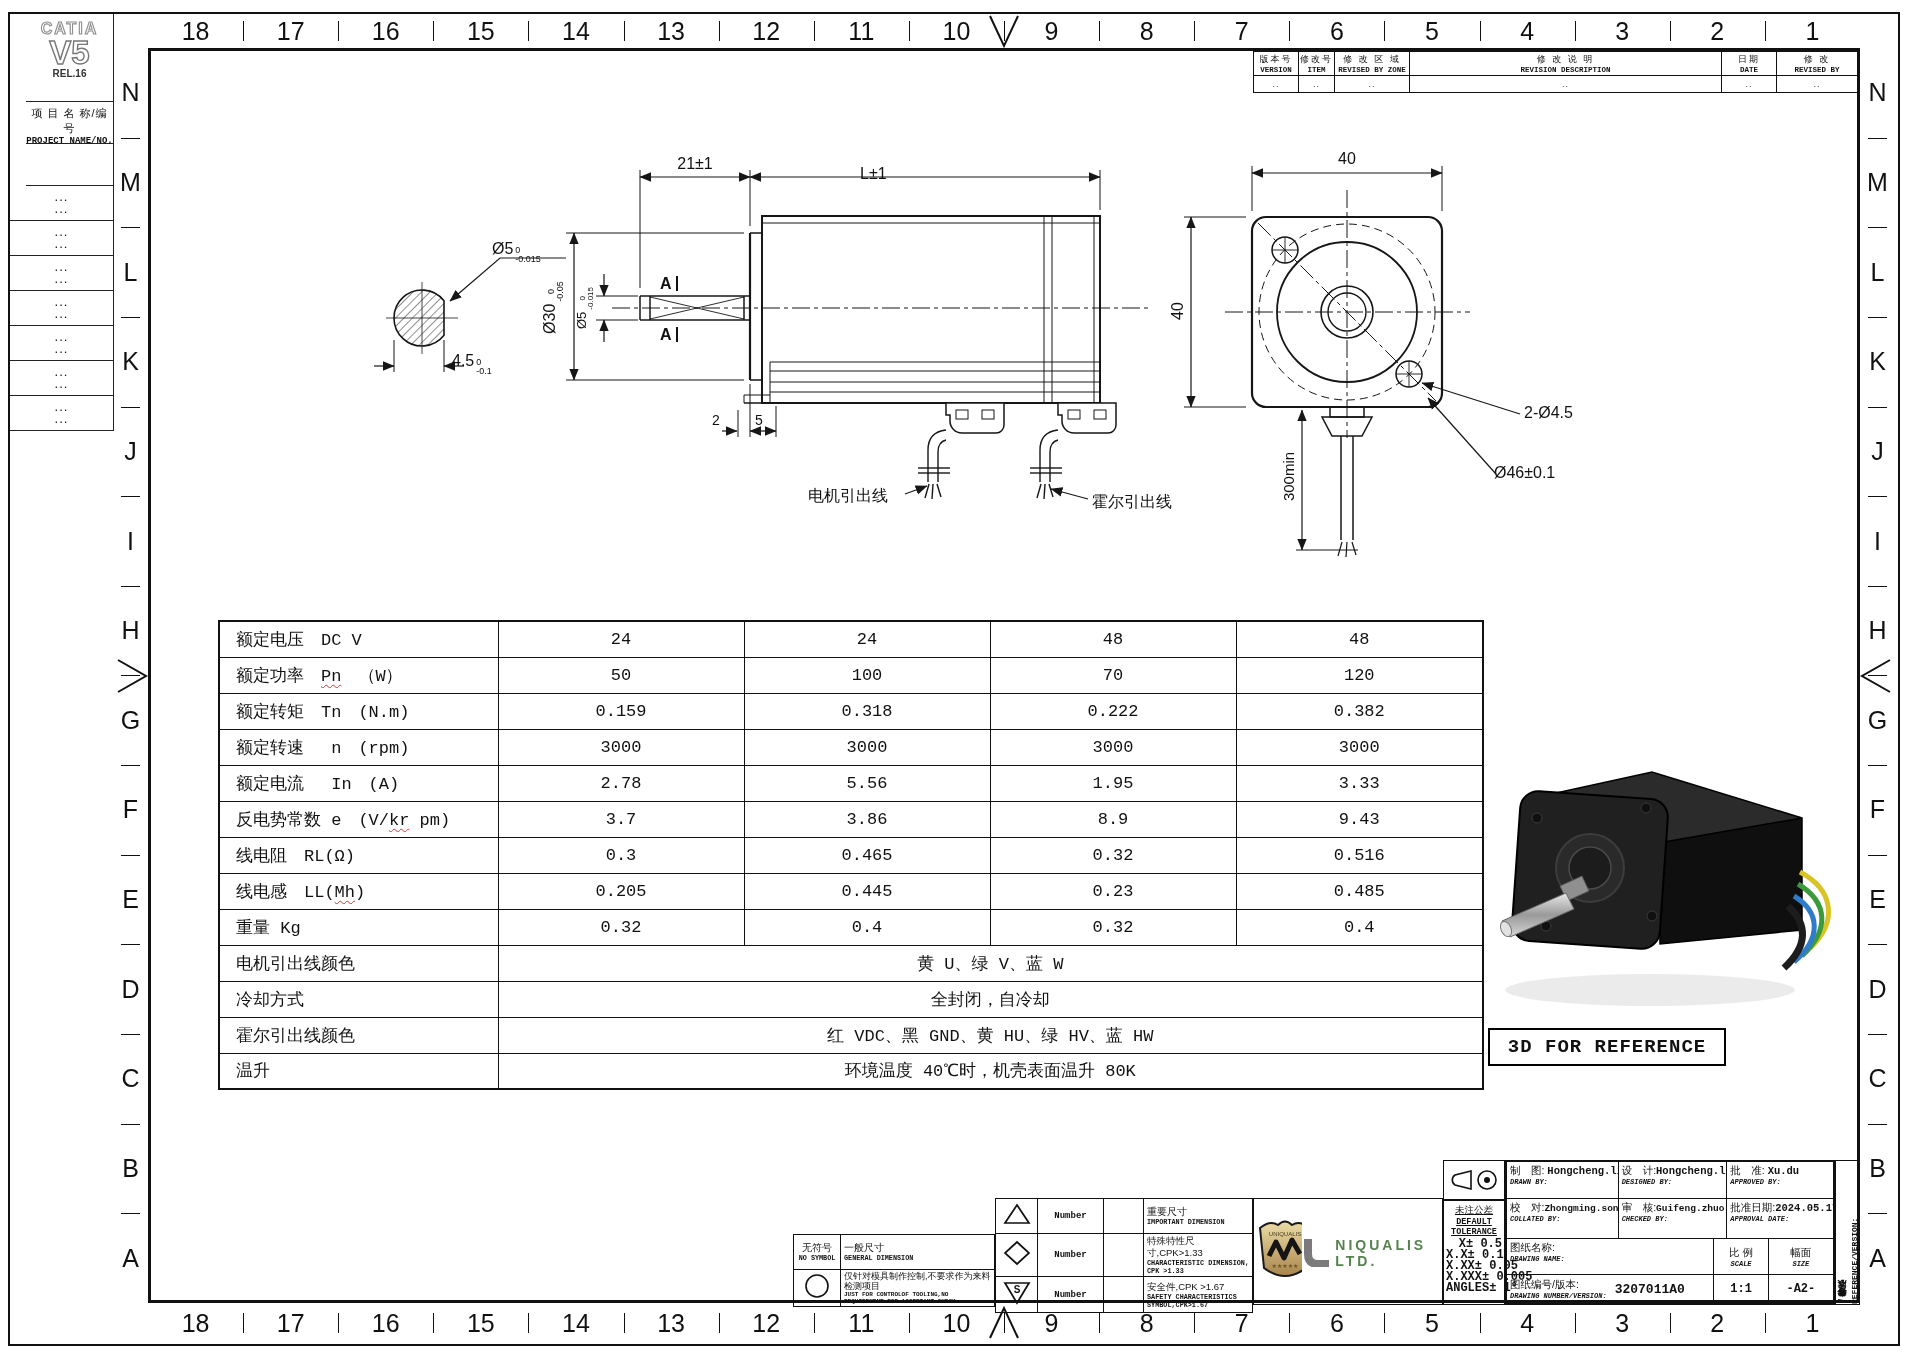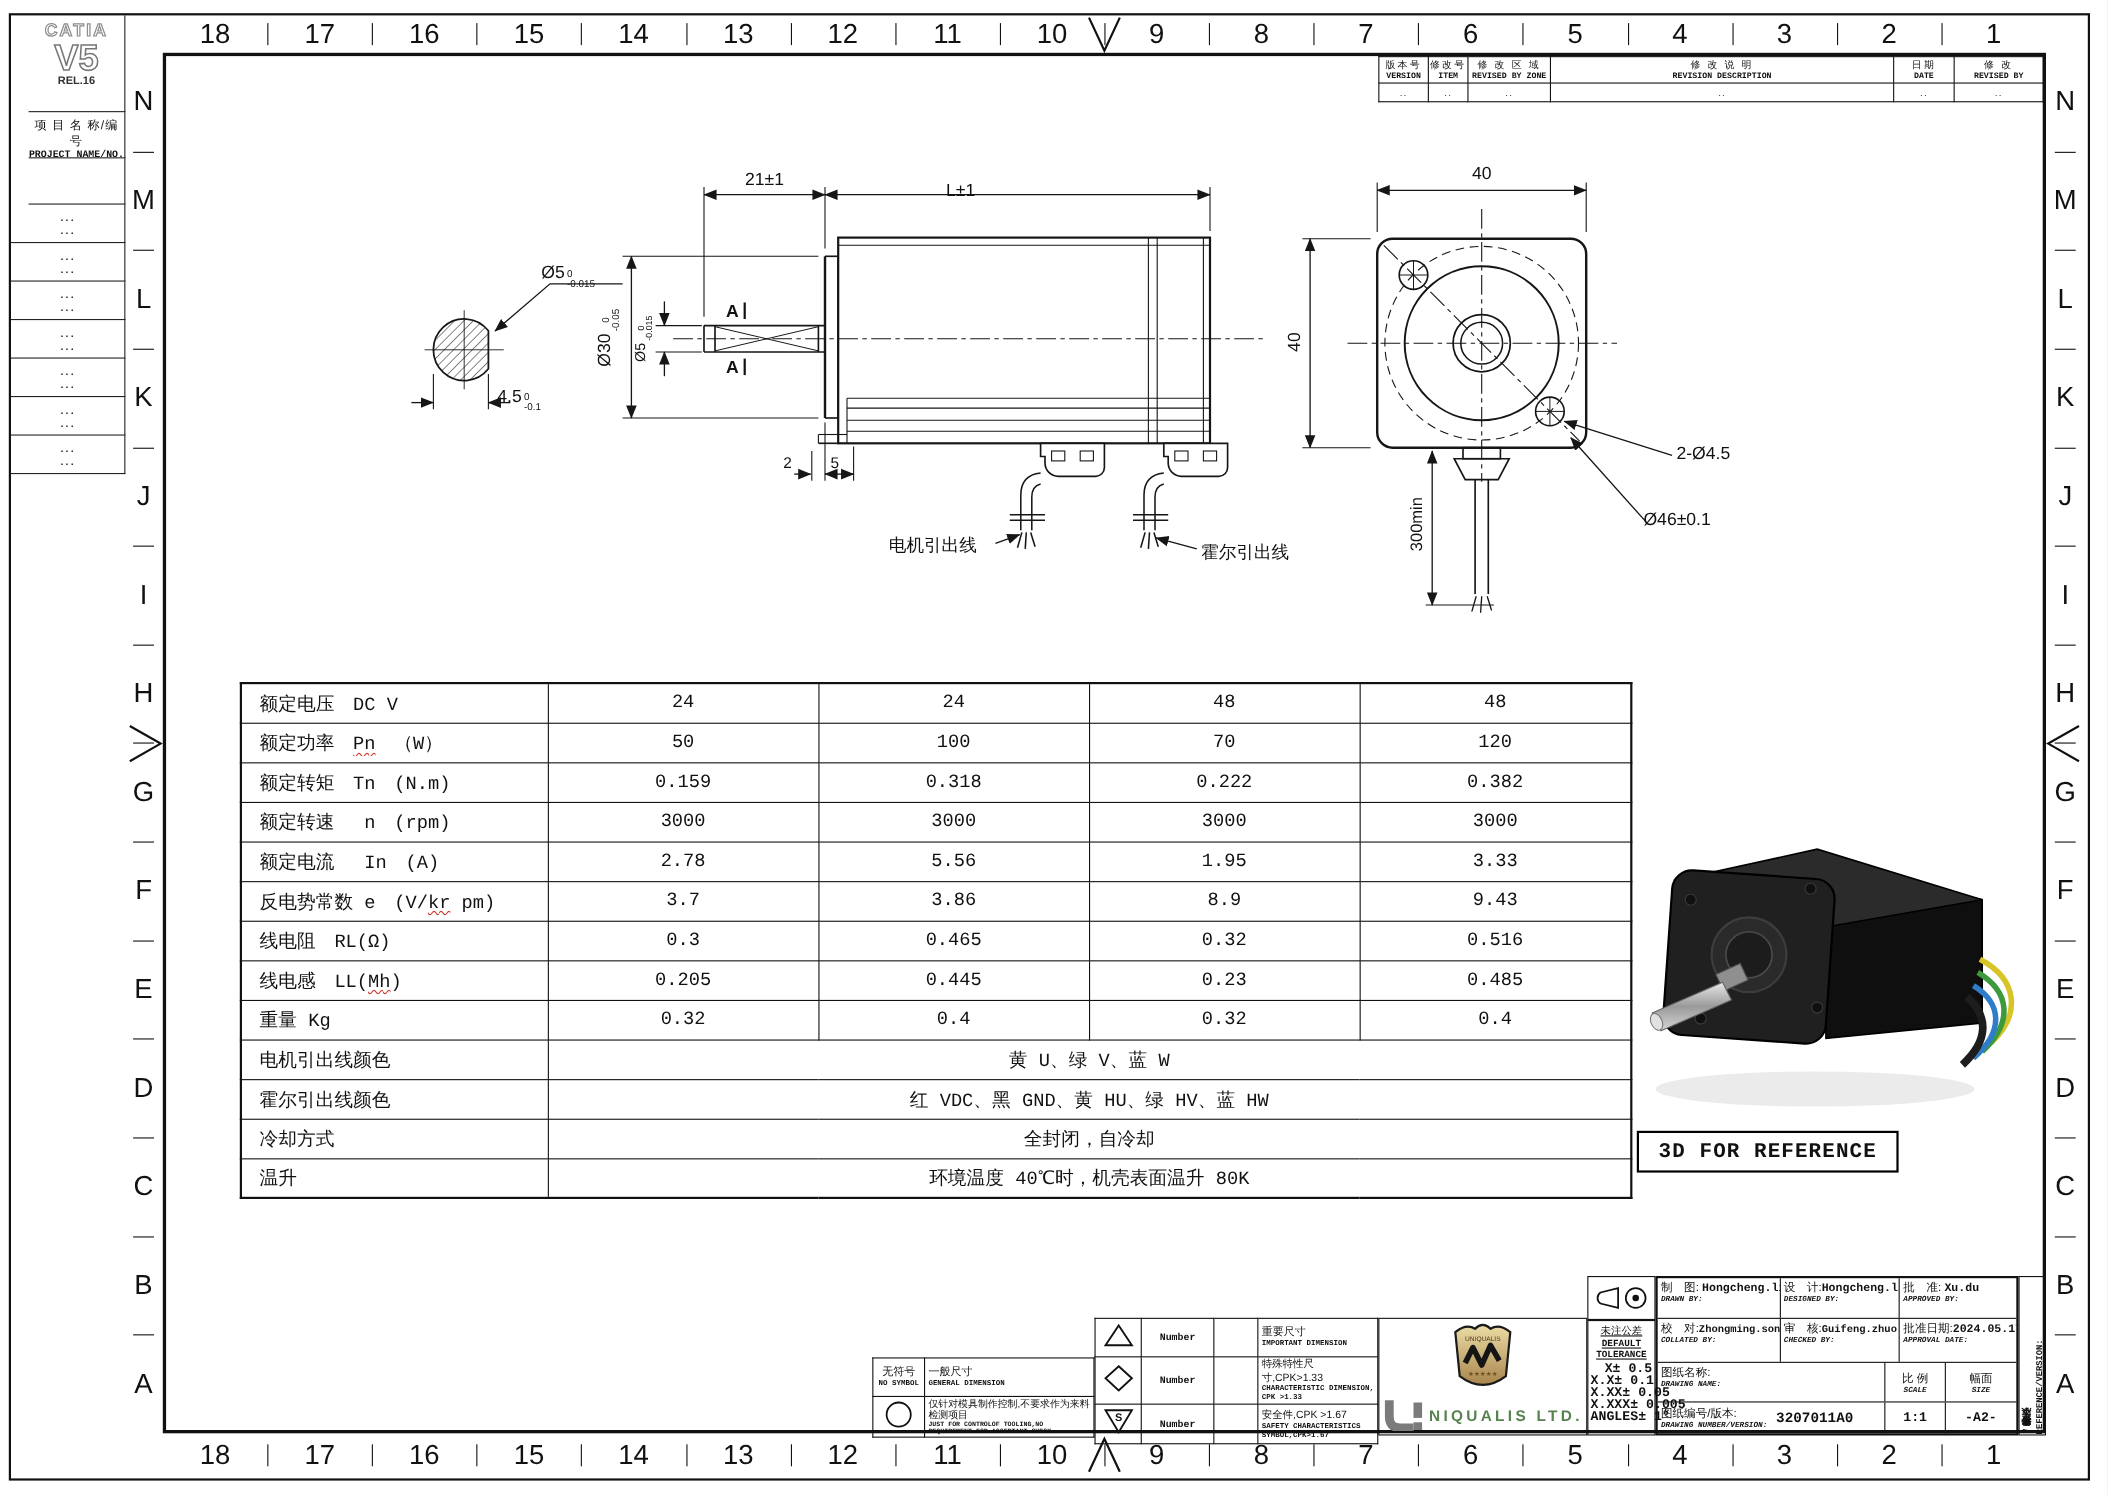--- a/index.html
+++ b/index.html
@@ -70,21 +70,21 @@
   
   .lg { border-collapse:collapse; table-layout:fixed; }
   .lg td { border:1.2px solid #111; vertical-align:middle; padding:1px 3px; }
   .lg-cn { font-size:10px; line-height:12px; }
   .lg-en { font-size:6.8px; font-family:"Liberation Mono",monospace; font-weight:700; line-height:8px; }
   .lg-num { font-size:9px; font-family:"Liberation Mono",monospace; font-weight:700; text-align:center; }
   .lg-sym { text-align:center; }
 
   
   .brand-block { left:1253px; top:1198px; width:190px; height:107px; border:1.2px solid #111;
-                 display:flex; flex-direction:column; align-items:center; justify-content:flex-start; }
+                 display:flex; flex-direction:row; align-items:center; justify-content:flex-start; }
   .brand-row { display:flex; align-items:center; gap:6px; margin-top:2px; }
   .brand-name { font-size:14px; font-weight:700; letter-spacing:3px; color:#56824e; }
 
   
   .proj-icon-box { left:1443px; top:1160px; width:62px; height:40px; border:1.2px solid #111;
                    display:flex; align-items:center; justify-content:center; }
   .tol-block { left:1443px; top:1200px; width:62px; height:105px; border:1.2px solid #111;
                padding:3px 2px 0 2px; text-align:center; }
   .tol-cn { font-size:9.5px; text-decoration:underline; }
   .tol-en { font-size:8.5px; font-family:"Liberation Mono",monospace; font-weight:700;
@@ -574,26 +574,26 @@
           <td>0.32</td>
           <td>0.4</td>
           <td>0.32</td>
           <td>0.4</td>
         </tr>
     <tr>
           <td class="lbl"><span>电机引出线颜色</span></td>
           <td colspan="4">黄 U、绿 V、蓝 W</td>
         </tr>
     <tr>
+          <td class="lbl"><span>冷却方式</span></td>
+          <td colspan="4">全封闭，自冷却</td>
+        </tr>
+    <tr>
           <td class="lbl"><span>霍尔引出线颜色</span></td>
           <td colspan="4">红 VDC、黑 GND、黄 HU、绿 HV、蓝 HW</td>
-        </tr>
-    <tr>
-          <td class="lbl"><span>冷却方式</span></td>
-          <td colspan="4">全封闭，自冷却</td>
         </tr>
     <tr>
           <td class="lbl"><span>温升</span></td>
           <td colspan="4">环境温度 40℃时，机壳表面温升 80K</td>
         </tr>
   </tbody>
     </table>
 
   <div class="abs ref3d-box">
     <span>3D FOR REFERENCE</span>

